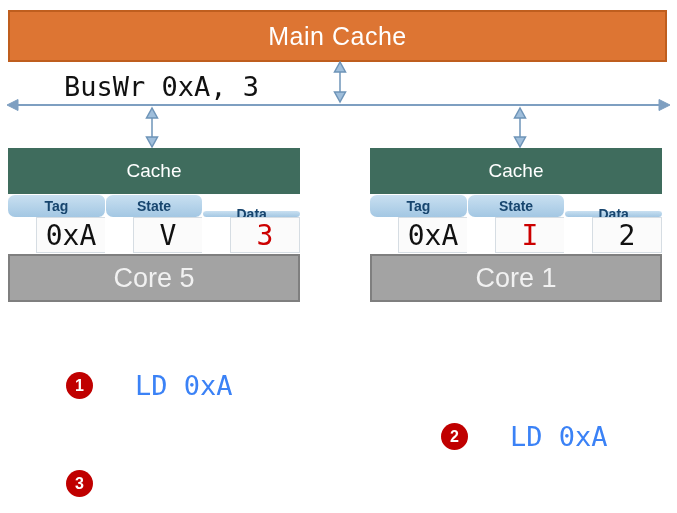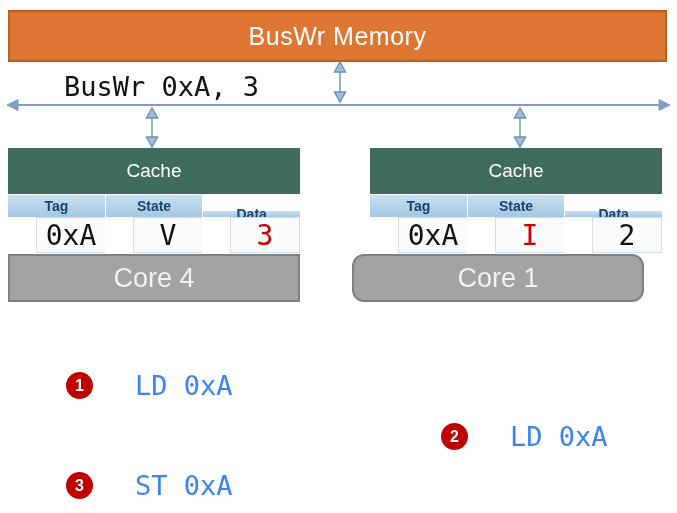--- a/index.html
+++ b/index.html
@@ -37,42 +37,42 @@
     height:46px;background:var(--cache-header,#3F6C5D);
     color:#fff;font-size:19px;
     display:flex;align-items:center;justify-content:center;
   }
   .cache-cols{display:flex;height:23px;}
   .cache-col{
     flex:1;display:flex;align-items:center;justify-content:center;
     background:linear-gradient(var(--table-header-top,#C9E0F1), var(--table-header-bg,#A3C7E3));
     border-right:1px solid #fff;border-top:1px solid #fff;
     color:var(--table-header-text,#17456E);
-    font-size:14px;font-weight:bold;
+    font-size:14px;font-weight:bold;border-radius:7px;
   }
   .cache-col:last-child{border-right:none;margin-top:16px;}
   .cache-row{display:flex;height:36px;}
   .cache-cell{
     flex:1;display:flex;align-items:center;justify-content:center;
     background:#FBFBFB;border:1px solid #D6DDE3;border-right:none;
     font-size:28px;color:#111;
   }
   .cache-cell:last-child{border-right:1px solid #D6DDE3;}
   .cache-cell.hl{color:var(--highlight-red,#CC0000);}
 
   
   .core{
     position:absolute;top:254px;width:288px;height:44px;
     background:var(--core-bg,#A3A3A3);
     border:2px solid var(--core-border,#7F7F7F);
     display:flex;align-items:center;justify-content:center;
     color:#F1F1F1;font-size:27px;
   }
   .core.left{left:8px;}
-  .core.right{left:352px;border-radius:12px;}
+  .core.right{left:370px;}
 
   
   .step{
     position:absolute;display:flex;align-items:center;gap:14px;
   }
   .step-badge{
     width:27px;height:27px;border-radius:50%;
     background:var(--badge,#C00000);color:#fff;
     display:flex;align-items:center;justify-content:center;
     font-size:16px;font-weight:bold;
@@ -81,21 +81,21 @@
   #step-1{left:66px;top:370px;}
   #step-2{left:441px;top:421px;}
   #step-3{left:66px;top:470px;}
 </style>
 </head>
 <body>
 
 <div id="canvas">
 
   <div id="main-memory">
-    <span>BusWr Memory</span>
+    <span>Main Cache</span>
   </div>
 
   <div id="bus-label" class="mono">BusWr 0xA, 3</div>
 
   <svg id="arrows" width="677" height="513" viewBox="0 0 677 513">
     <g fill="#7E9FC1" stroke="#7E9FC1">
       <line x1="16" y1="105" x2="661" y2="105" stroke-width="2"></line>
       <polygon points="7,105 18,99.5 18,110.5"></polygon>
       <polygon points="670,105 659,99.5 659,110.5"></polygon>
     </g>
@@ -138,32 +138,31 @@
       <div class="cache-col">Data</div>
     </div>
     <div class="cache-row">
       <div class="cache-cell mono">0xA</div>
       <div class="cache-cell mono hl">I</div>
       <div class="cache-cell mono">2</div>
     </div>
   </div>
 
   <div class="core left">
-    <span>Core 4</span>
+    <span>Core 5</span>
   </div>
   <div class="core right">
     <span>Core 1</span>
   </div>
 
   <div id="step-1" class="step">
     <div class="step-badge">1</div>
     <div class="step-op mono">LD 0xA</div>
   </div>
   <div id="step-2" class="step">
     <div class="step-badge">2</div>
     <div class="step-op mono">LD 0xA</div>
   </div>
   <div id="step-3" class="step">
     <div class="step-badge">3</div>
-    <div class="step-op mono">ST 0xA</div>
   </div>
 
 </div>
 
 </body></html>

